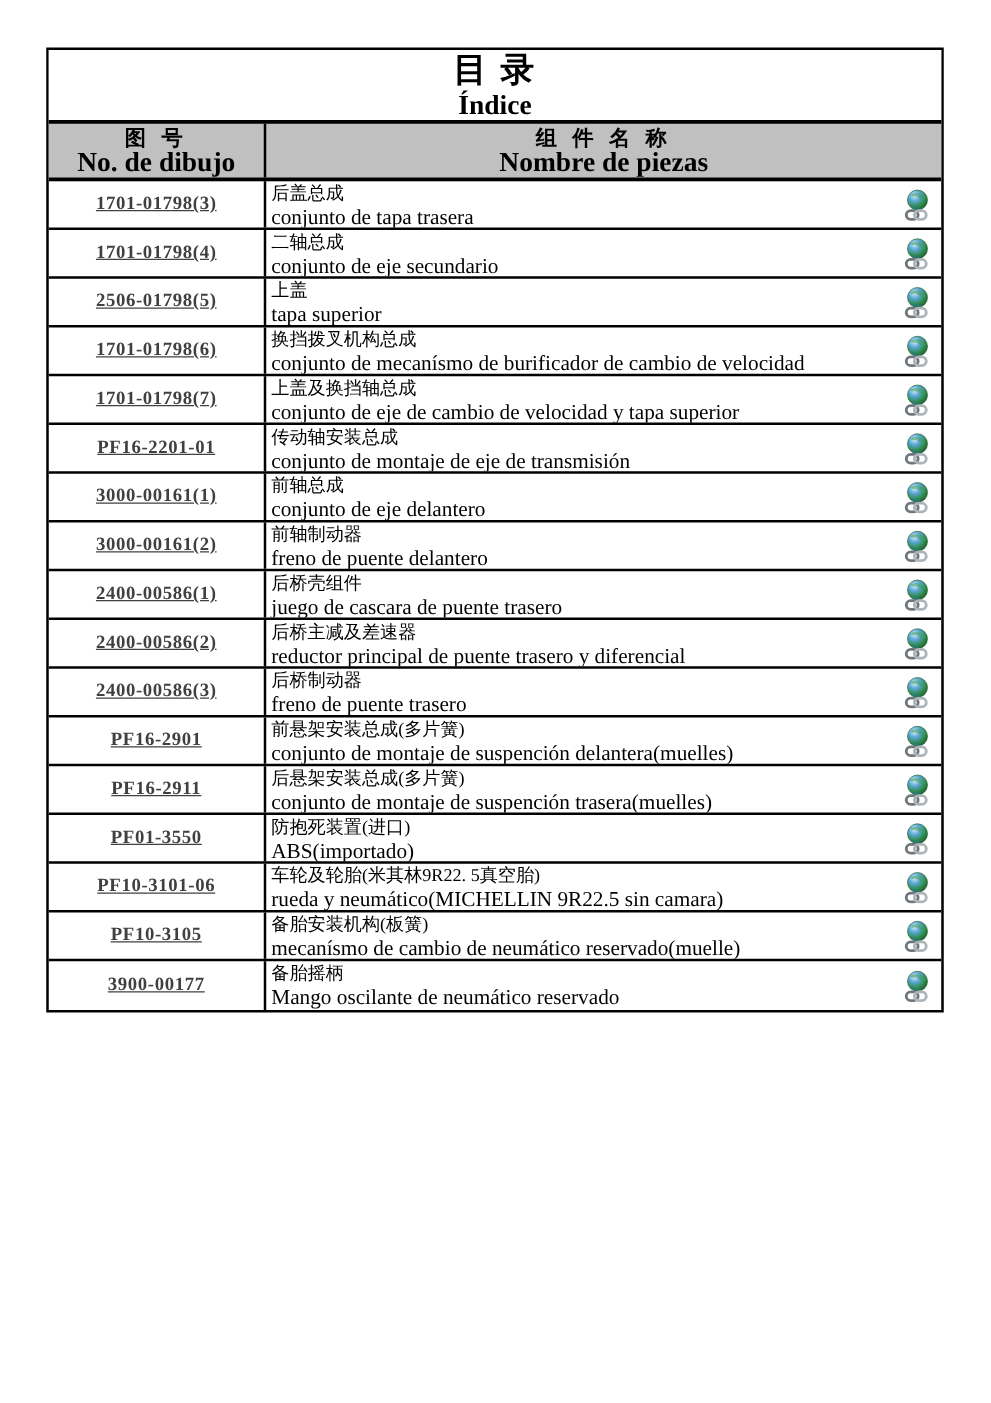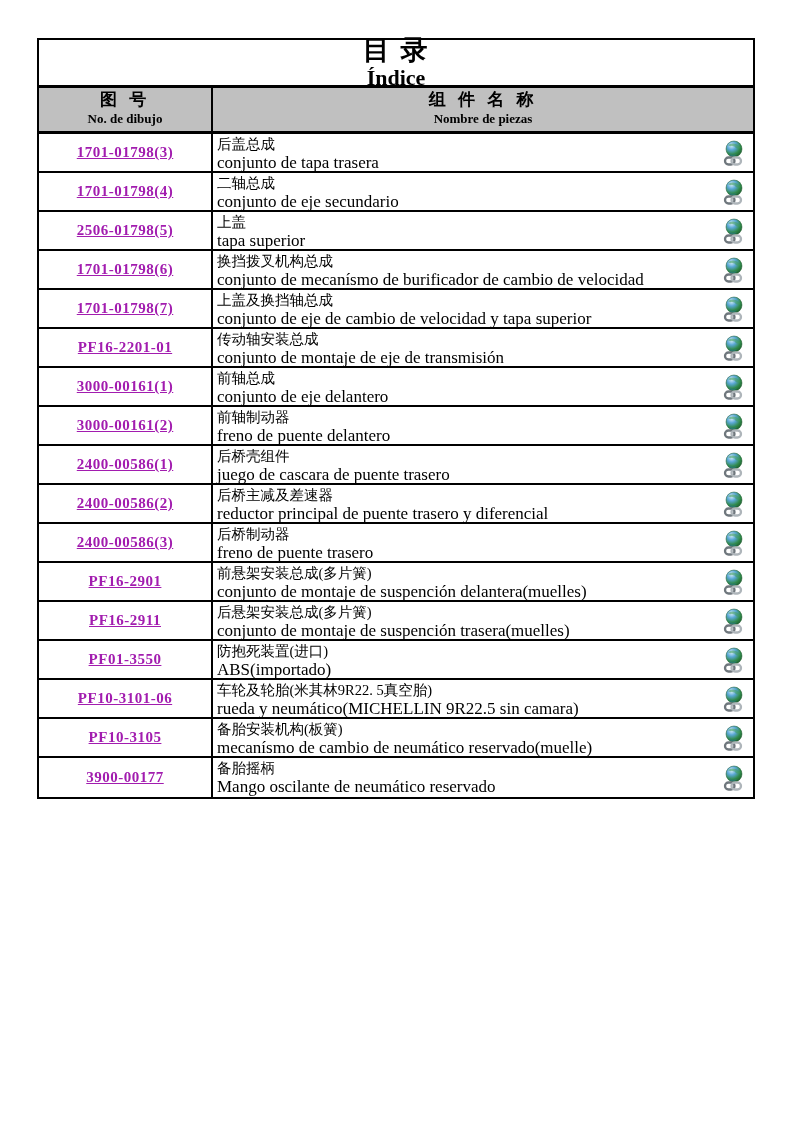--- a/index.html
+++ b/index.html
@@ -12,21 +12,21 @@
   }
   .doc-table {
     position: absolute;
     left: 37px; top: 38px;
     width: 718px;
     border: 2px solid #000;
     background: #fff;
   }
   
   .title-block {
-    height: 45px;
+    height: 56px;
     display: flex; flex-direction: column;
     align-items: center; justify-content: center;
     background: #fff;
   }
   .title-cn {
     font-size: 27px; font-weight: bold;
     letter-spacing: 2px; line-height: 30px;
   }
   .title-es {
     font-size: 22px; font-weight: bold; line-height: 25px;
@@ -39,35 +39,35 @@
     border-top: 3px solid #000;
     border-bottom: 3px solid #000;
   }
   .header-cell {
     display: flex; flex-direction: column;
     align-items: center; justify-content: flex-start;
     padding: 2px 0 3px 0;
   }
   .header-cell.first { border-right: 2px solid #000; }
   .hdr-cn { font-size: 17px; font-weight: bold; letter-spacing: 4px; line-height: 20px; }
-  .hdr-es { font-size: 13px; font-weight: bold; line-height: 18px; }
+  .hdr-es { font-size: 22px; font-weight: bold; line-height: 18px; }
   
   .row {
     display: grid;
     grid-template-columns: 174px 1fr;
     height: 39px;
     border-bottom: 2px solid #000;
   }
   .row:last-child { border-bottom: none; }
   .cell-no {
     display: flex; align-items: center; justify-content: center;
     border-right: 2px solid #000;
   }
   .cell-no a {
-    color: #a21caf;
+    color: #404040;
     font-weight: bold;
     font-size: 15px;
     text-decoration: underline;
     letter-spacing: 0.5px;
   }
   .cell-name {
     position: relative;
     padding: 1px 34px 14px 4px;
     overflow: hidden;
   }

